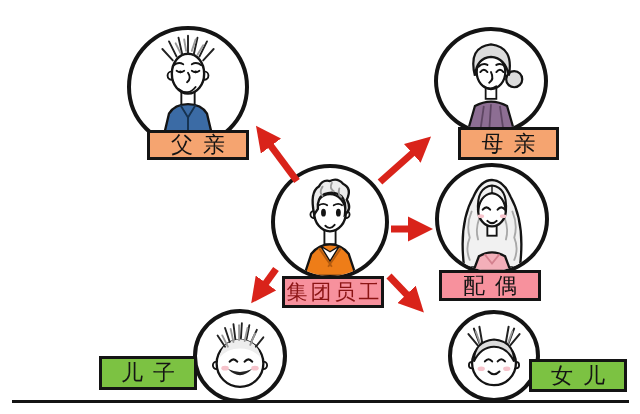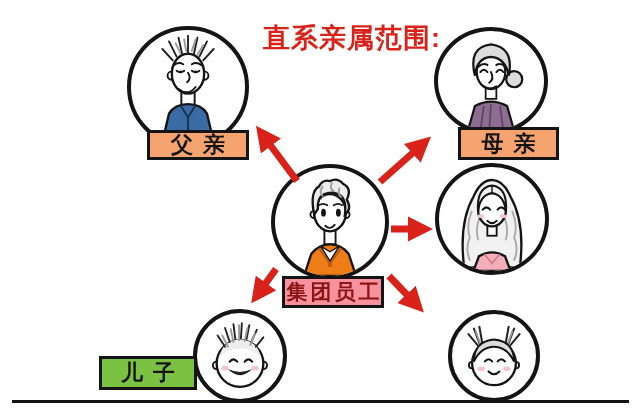--- a/index.html
+++ b/index.html
@@ -4,37 +4,36 @@
 <style>
   html,body{margin:0;padding:0;background:#fff;}
   .canvas{position:relative;width:640px;height:414px;background:#ffffff;overflow:hidden;
           font-family:"Liberation Sans", sans-serif;}
   .title{position:absolute;left:263px;top:20px;font-size:27px;font-weight:bold;
          color:#d9231a;letter-spacing:1px;white-space:nowrap;}
   .portrait{position:absolute;box-sizing:border-box;background:#fff;border:4px solid #141414;
             border-radius:50%;overflow:hidden;}
   .portrait svg{display:block;width:100%;height:100%;}
   .tag{position:absolute;box-sizing:border-box;border:3px solid #141414;display:flex;
-       align-items:center;justify-content:center;font-weight:bold;color:#141414;
+       align-items:center;justify-content:center;font-weight:normal;color:#141414;
        font-size:22px;white-space:nowrap;}
   .tag.two{letter-spacing:10px;text-indent:10px;}
   .tag.four{letter-spacing:3px;text-indent:3px;font-size:21px;}
   .tag.orange{background:#f5a470;}
   .tag.pink{background:#f7919d;}
   .tag.green{background:#7cc242;}
   .tag.center-tag{color:#8b1414;}
   .arrow-layer{position:absolute;left:0;top:0;pointer-events:none;}
   .bottom-rule{position:absolute;left:12px;top:400px;width:617px;height:3px;background:#141414;}
 </style>
 </head>
 <body>
 
 <div class="canvas">
 
-  <div class="title">直系亲属范围:</div>
 
   <div class="portrait" style="left:127px;top:26px;width:122px;height:122px;">
     <svg viewBox="0 0 120 120">
       <rect x="53" y="62" width="14" height="18" fill="#fff" stroke="#141414" stroke-width="2"></rect>
       <path d="M32,122 L40,88 Q46,78 60,78 Q74,78 80,88 L88,122 Z" fill="#3b6ba5" stroke="#141414" stroke-width="2.5"></path>
       <path d="M52,79 L60,92 L68,79" fill="none" stroke="#16324f" stroke-width="2"></path>
       <line x1="60" y1="92" x2="60" y2="112" stroke="#16324f" stroke-width="2"></line>
       <circle cx="43" cy="48" r="4.5" fill="#fff" stroke="#141414" stroke-width="2"></circle>
       <circle cx="77" cy="48" r="4.5" fill="#fff" stroke="#141414" stroke-width="2"></circle>
       <ellipse cx="60" cy="46" rx="17" ry="21" fill="#fff" stroke="#141414" stroke-width="2.5"></ellipse>
@@ -135,20 +134,21 @@
       <line x1="56" y1="20" x2="56" y2="28" stroke="#141414" stroke-width="1.5"></line>
       <g fill="none" stroke="#141414" stroke-width="2.2" stroke-linecap="round">
         <path d="M46,46 q4,-5 8,0"></path>
           <path d="M62,46 q4,-5 8,0"></path>
           <path d="M51,58 q5,5 10,0"></path>
       </g>
       <ellipse cx="44" cy="53" rx="3.5" ry="2" fill="#f6c3cb"></ellipse>
       <ellipse cx="68" cy="53" rx="3.5" ry="2" fill="#f6c3cb"></ellipse>
     </svg>
   </div>
+  <div class="tag pink two" style="left:439px;top:270px;width:102px;height:31px;">配偶</div>
 
   <div class="portrait" style="left:193px;top:309px;width:94px;height:94px;">
     <svg viewBox="0 0 92 92">
       <circle cx="21" cy="56" r="4" fill="#fff" stroke="#141414" stroke-width="2"></circle>
       <circle cx="71" cy="56" r="4" fill="#fff" stroke="#141414" stroke-width="2"></circle>
       <circle cx="46" cy="54" r="25" fill="#fff" stroke="#141414" stroke-width="2.5"></circle>
       <path d="M24,48 Q26,30 46,28 Q66,30 68,48 Q60,38 46,38 Q32,38 24,48 Z" fill="#ededed"></path>
       <g stroke="#222" stroke-width="2" stroke-linecap="round">
         <line x1="30" y1="36" x2="22" y2="24"></line>
           <line x1="35" y1="31" x2="30" y2="16"></line>
@@ -196,20 +196,21 @@
       <path d="M24,52 Q24,30 46,28 Q68,30 68,52 Q60,36 46,36 Q32,36 24,52 Z" fill="#dcdcdc" stroke="#141414" stroke-width="2.2"></path>
       <g fill="none" stroke="#141414" stroke-width="2.2" stroke-linecap="round">
         <path d="M36,52 q4,-5 8,0"></path>
           <path d="M50,52 q4,-5 8,0"></path>
           <path d="M40,63 q6,6 12,0"></path>
       </g>
       <ellipse cx="32" cy="60" rx="4" ry="2.5" fill="#f6c3cb"></ellipse>
       <ellipse cx="60" cy="60" rx="4" ry="2.5" fill="#f6c3cb"></ellipse>
     </svg>
   </div>
+  <div class="tag green two" style="left:529px;top:359px;width:98px;height:33px;">女儿</div>
 
   <svg class="arrow-layer" width="640" height="414">
     <defs>
       <marker id="ah" viewBox="0 0 10 10" refX="2" refY="5" markerWidth="3.6" markerHeight="3.6" orient="auto">
         <path d="M0,0 L10,5 L0,10 Z" fill="#d9231a"></path>
       </marker>
     </defs>
     <g stroke="#d9231a" stroke-width="7" stroke-linecap="butt">
       <line x1="297" y1="181" x2="268" y2="142" marker-end="url(#ah)"></line>
       <line x1="380" y1="182" x2="416" y2="150" marker-end="url(#ah)"></line>

